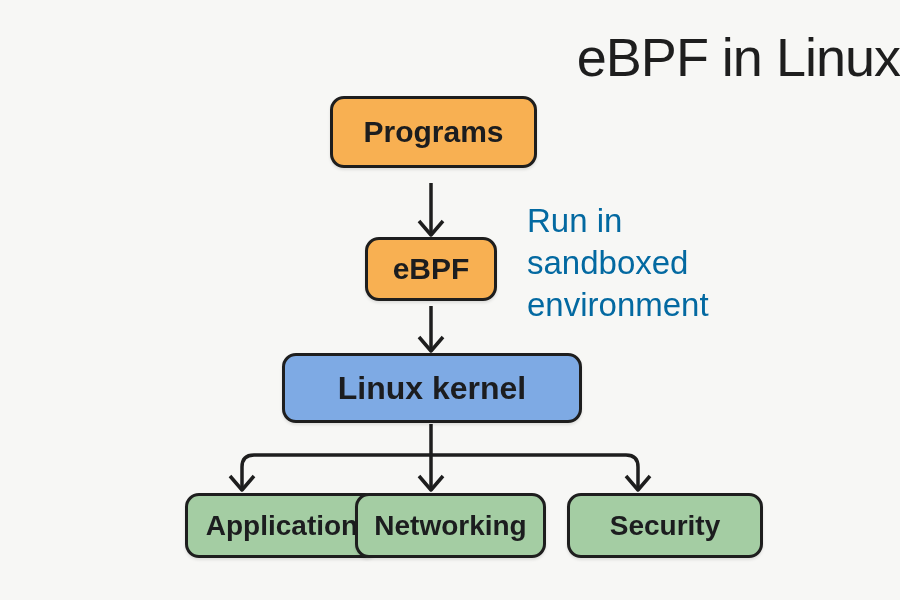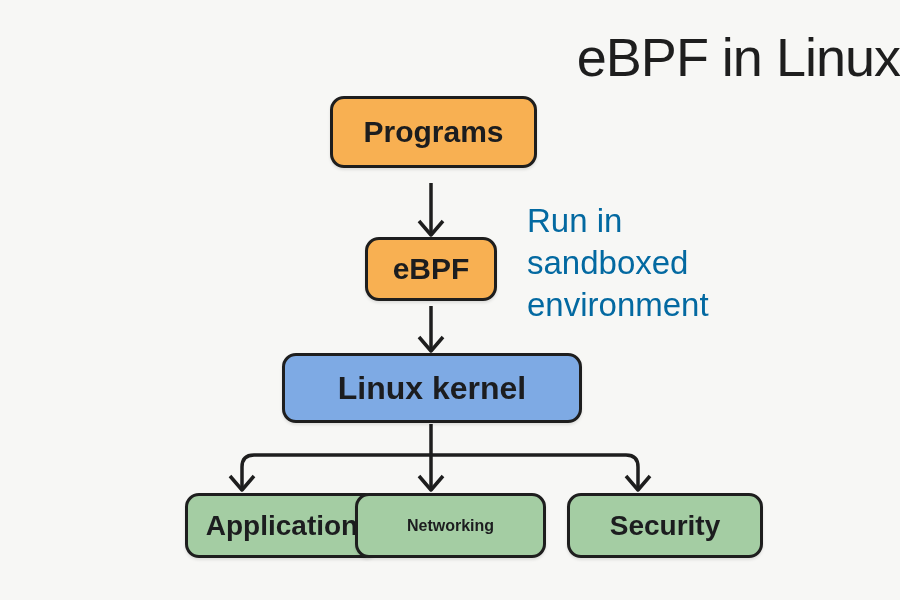--- a/index.html
+++ b/index.html
@@ -34,21 +34,21 @@
     box-shadow: 0 2px 3px rgba(0,0,0,0.10);
   }
   .node.orange { background: var(--orange, #F8B052); }
   .node.blue   { background: var(--blue, #7EAAE4); }
   .node.green  { background: var(--green, #A4CDA3); }
 
   .node-programs    { left: 330px; top: 96px; width: 207px; height: 72px; font-size: 30px; }
   .node-ebpf        { left: 365px; top: 237px; width: 132px; height: 64px; font-size: 30px; }
   .node-kernel      { left: 282px; top: 353px; width: 300px; height: 70px; font-size: 32px; }
   .node-application { left: 138px; top: 493px; width: 194px; height: 65px; font-size: 28px; margin-left: 47px; }
-  .node-networking  { left: 355px; top: 493px; width: 191px; height: 65px; font-size: 16px; }
+  .node-networking  { left: 355px; top: 493px; width: 191px; height: 65px; font-size: 28px; }
   .node-security    { left: 567px; top: 493px; width: 196px; height: 65px; font-size: 28px; }
 
   .annotation {
     position: absolute;
     left: 527px; top: 200px;
     width: 230px;
     font-size: 33px;
     line-height: 1.28;
     color: #0369a1;
   }

